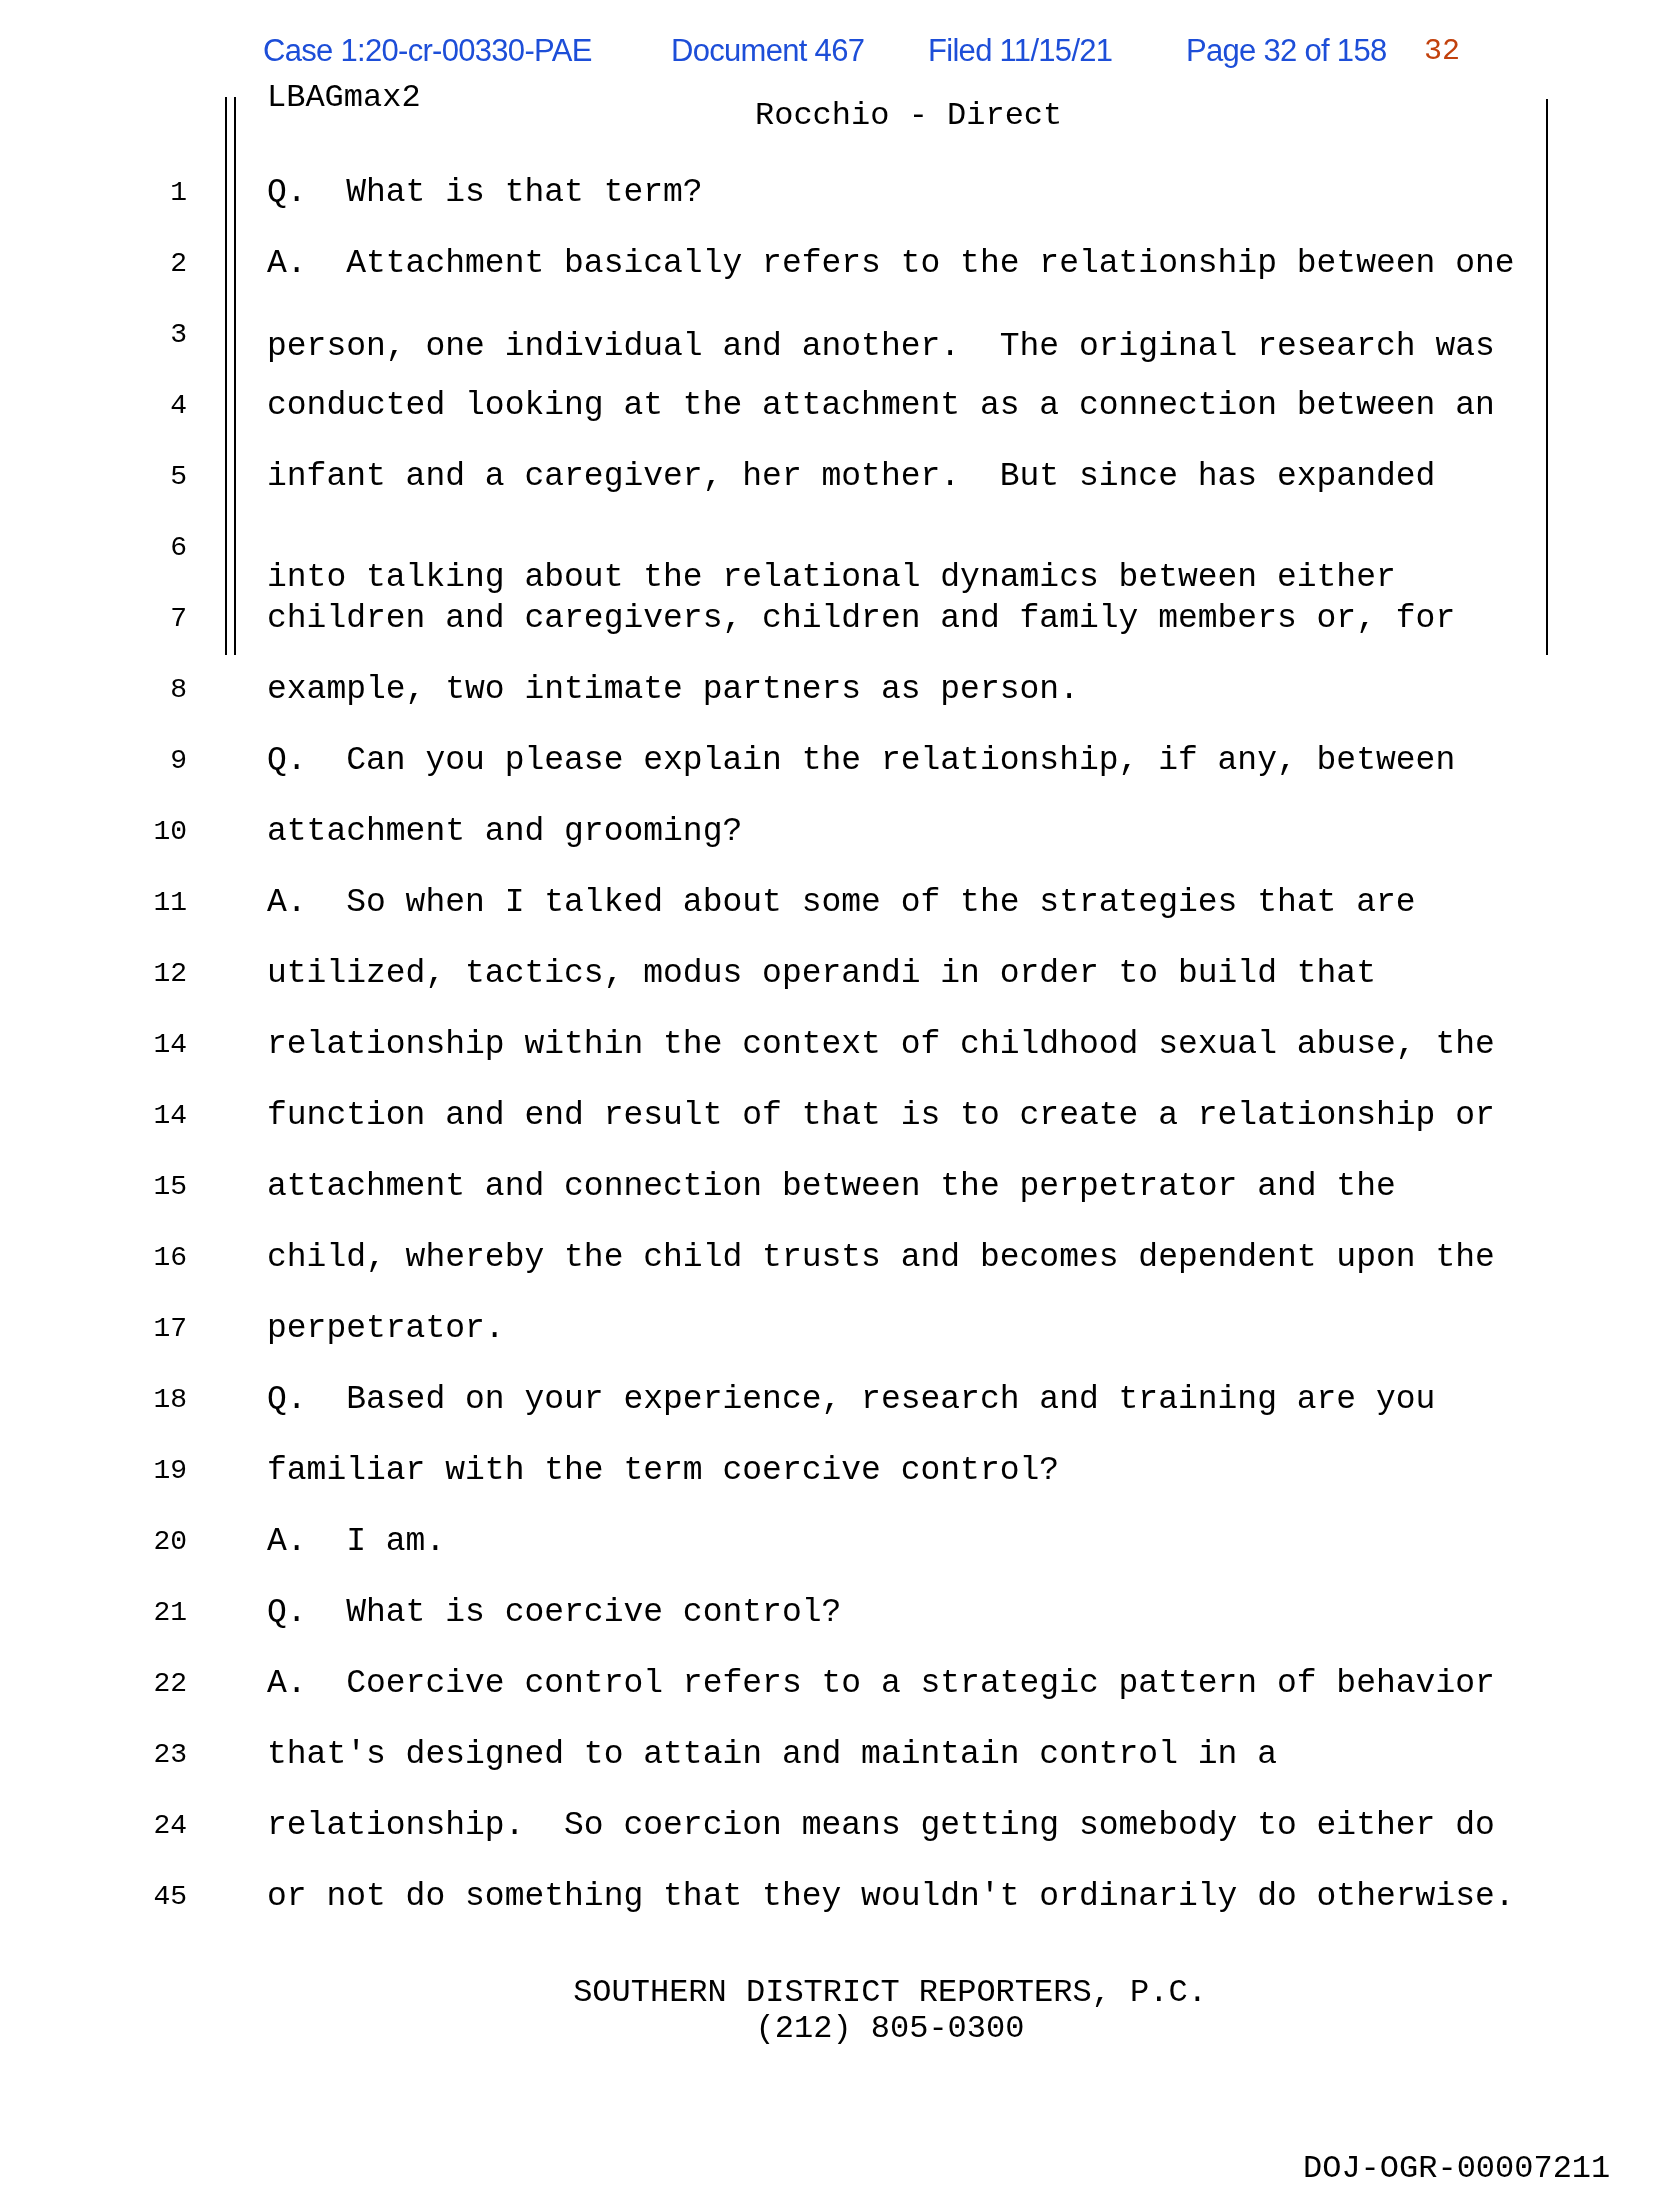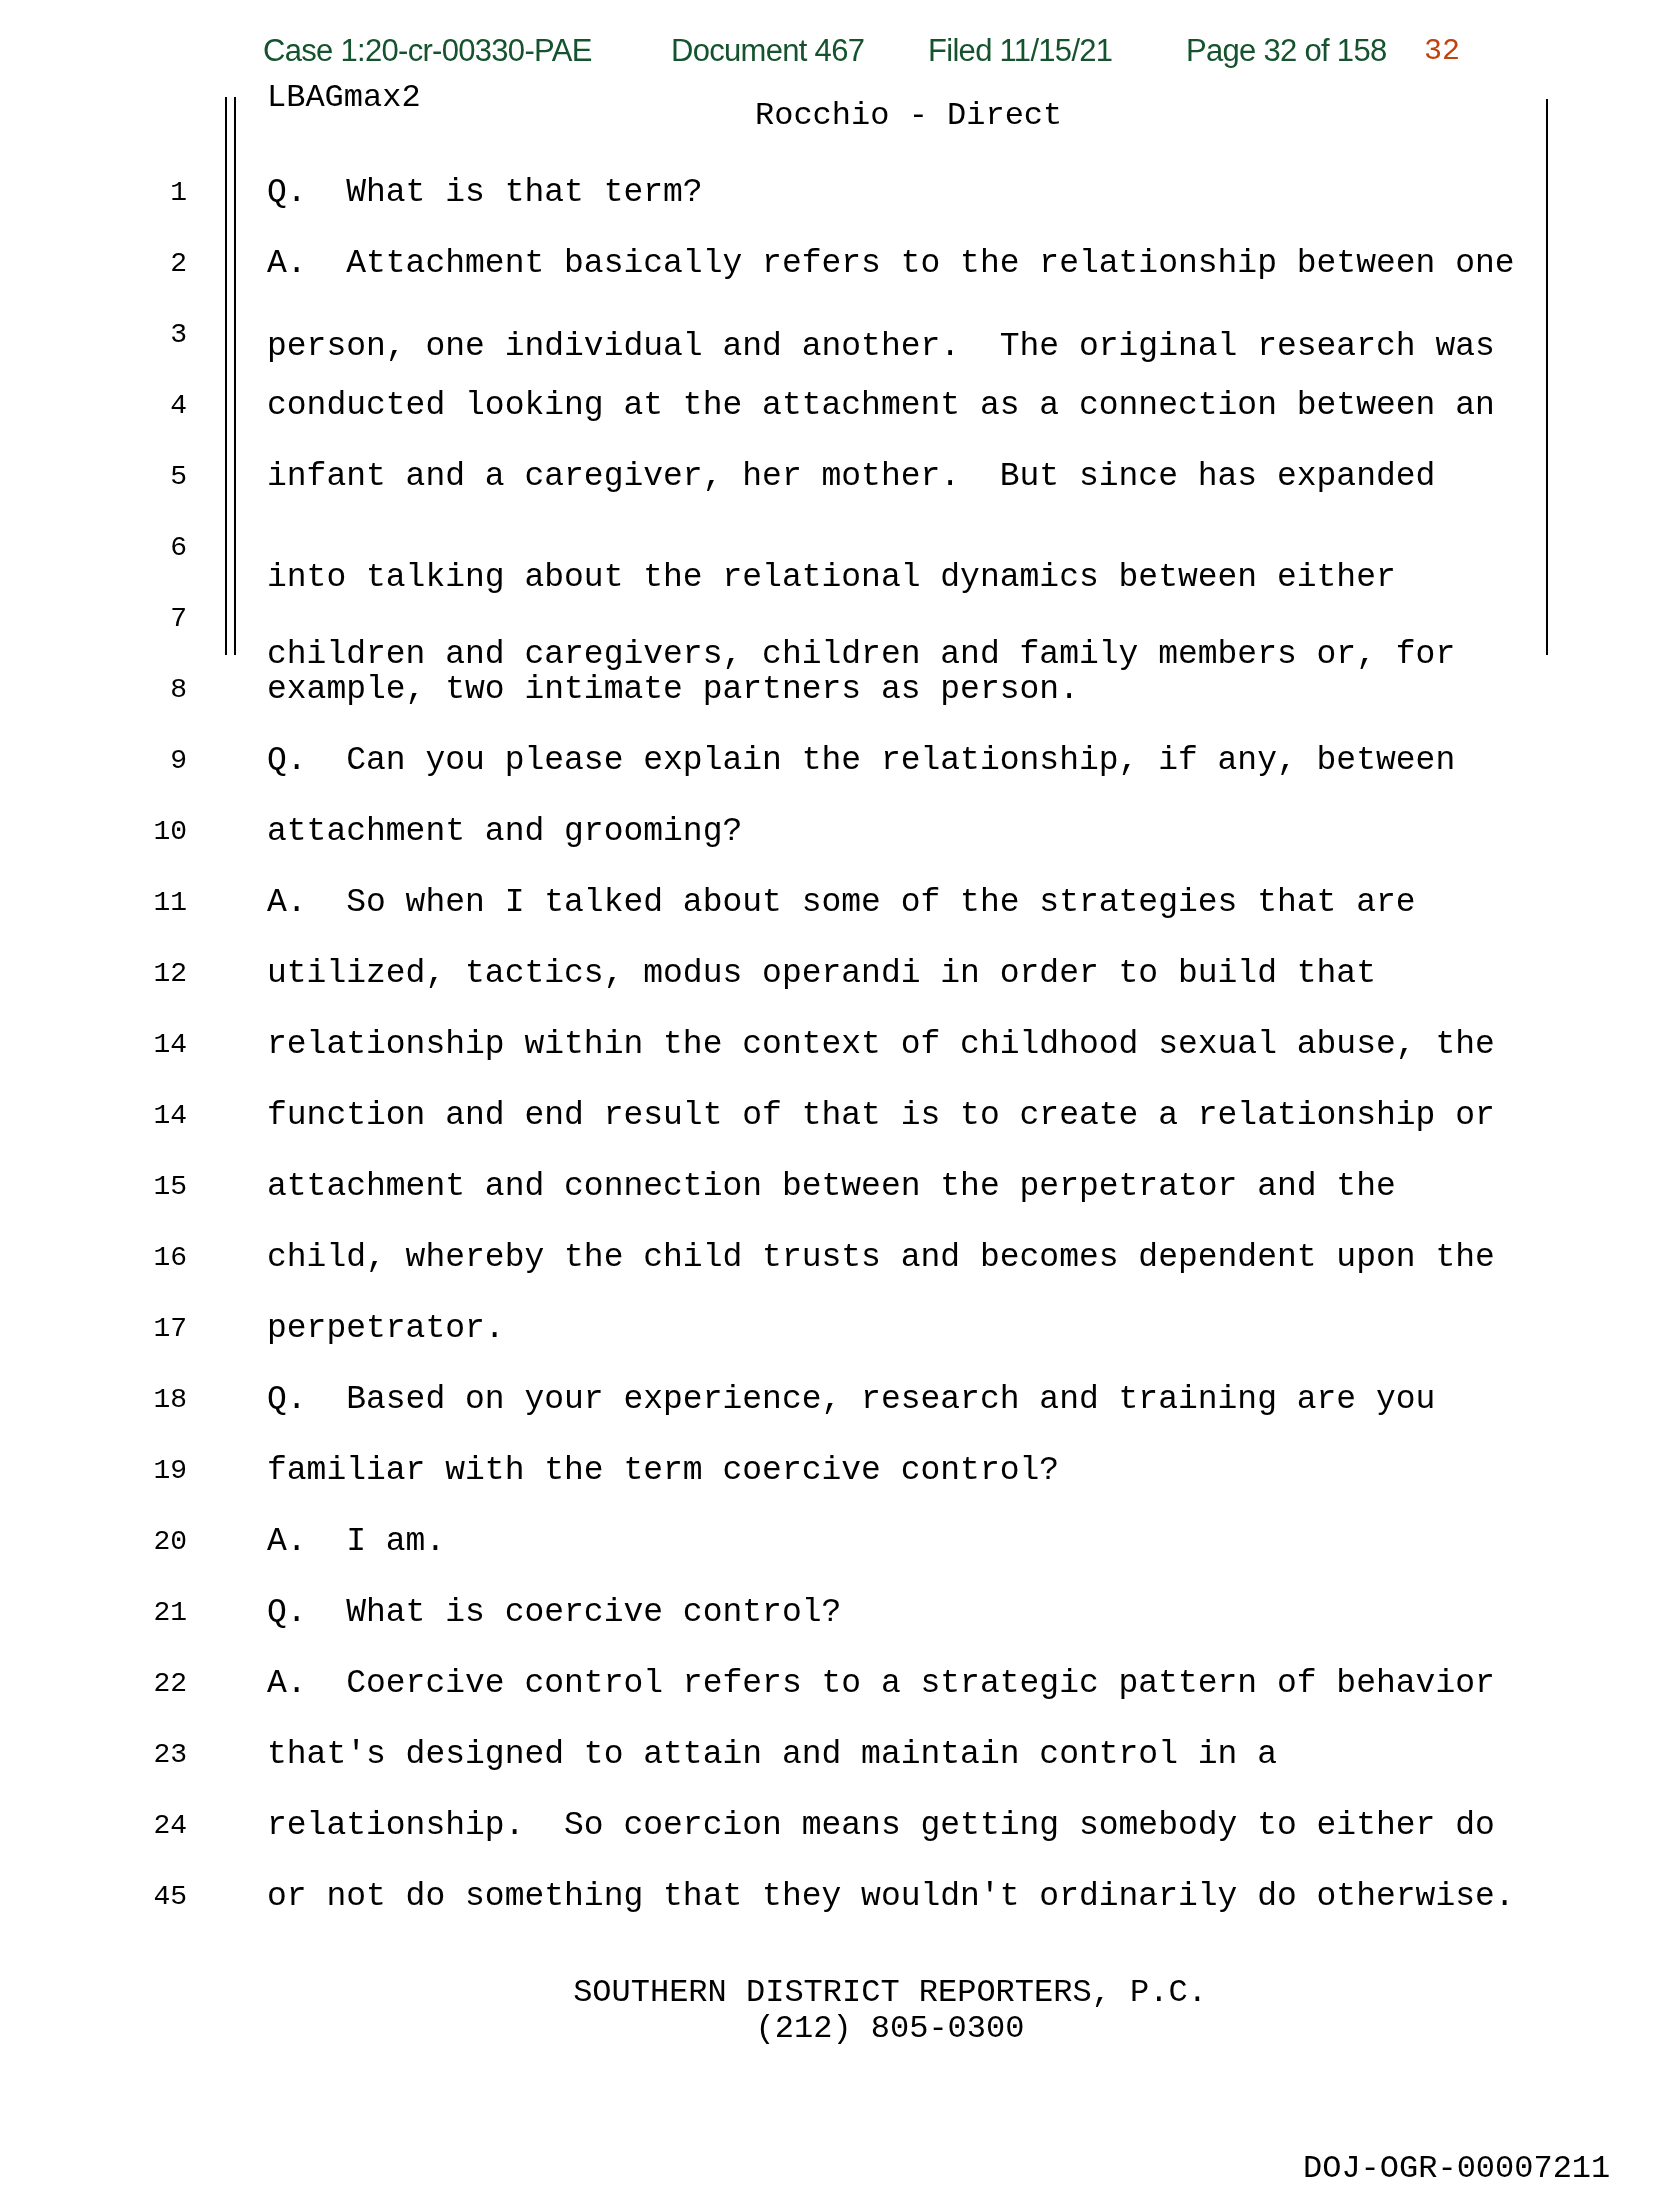--- a/index.html
+++ b/index.html
@@ -13,21 +13,21 @@
       position: relative;
       overflow: hidden;
       color: #000;
     }
     .abs { position: absolute; white-space: pre; }
 
     
     .stamp {
       font-family: "Liberation Sans", sans-serif;
       font-size: 31px;
-      color: #14532d;
+      color: #1d4ed8;
       top: 31px;
       line-height: 39px;
       letter-spacing: -0.7px;
     }
     .stamp-pagenum {
       font-family: "Liberation Mono", monospace;
       font-size: 30px;
       color: #c2410c;
       top: 32px;
       line-height: 39px;
@@ -110,21 +110,21 @@
     <div class="line-text" style="top: 244px;">A.  Attachment basically refers to the relationship between one</div>
     <div class="line-num" style="top: 315px;">3</div>
     <div class="line-text" style="top: 315px; margin-top: 12px;">person, one individual and another.  The original research was</div>
     <div class="line-num" style="top: 386px;">4</div>
     <div class="line-text" style="top: 386px;">conducted looking at the attachment as a connection between an</div>
     <div class="line-num" style="top: 457px;">5</div>
     <div class="line-text" style="top: 457px;">infant and a caregiver, her mother.  But since has expanded</div>
     <div class="line-num" style="top: 528px;">6</div>
     <div class="line-text" style="top: 528px; margin-top: 30px;">into talking about the relational dynamics between either</div>
     <div class="line-num" style="top: 599px;">7</div>
-    <div class="line-text" style="top: 599px; margin-top: 36px;">children and caregivers, children and family members or, for</div>
+    <div class="line-text" style="top: 599px;">children and caregivers, children and family members or, for</div>
     <div class="line-num" style="top: 670px;">8</div>
     <div class="line-text" style="top: 670px;">example, two intimate partners as person.</div>
     <div class="line-num" style="top: 741px;">9</div>
     <div class="line-text" style="top: 741px;">Q.  Can you please explain the relationship, if any, between</div>
     <div class="line-num" style="top: 812px;">10</div>
     <div class="line-text" style="top: 812px;">attachment and grooming?</div>
     <div class="line-num" style="top: 883px;">11</div>
     <div class="line-text" style="top: 883px;">A.  So when I talked about some of the strategies that are</div>
     <div class="line-num" style="top: 954px;">12</div>
     <div class="line-text" style="top: 954px;">utilized, tactics, modus operandi in order to build that</div>

